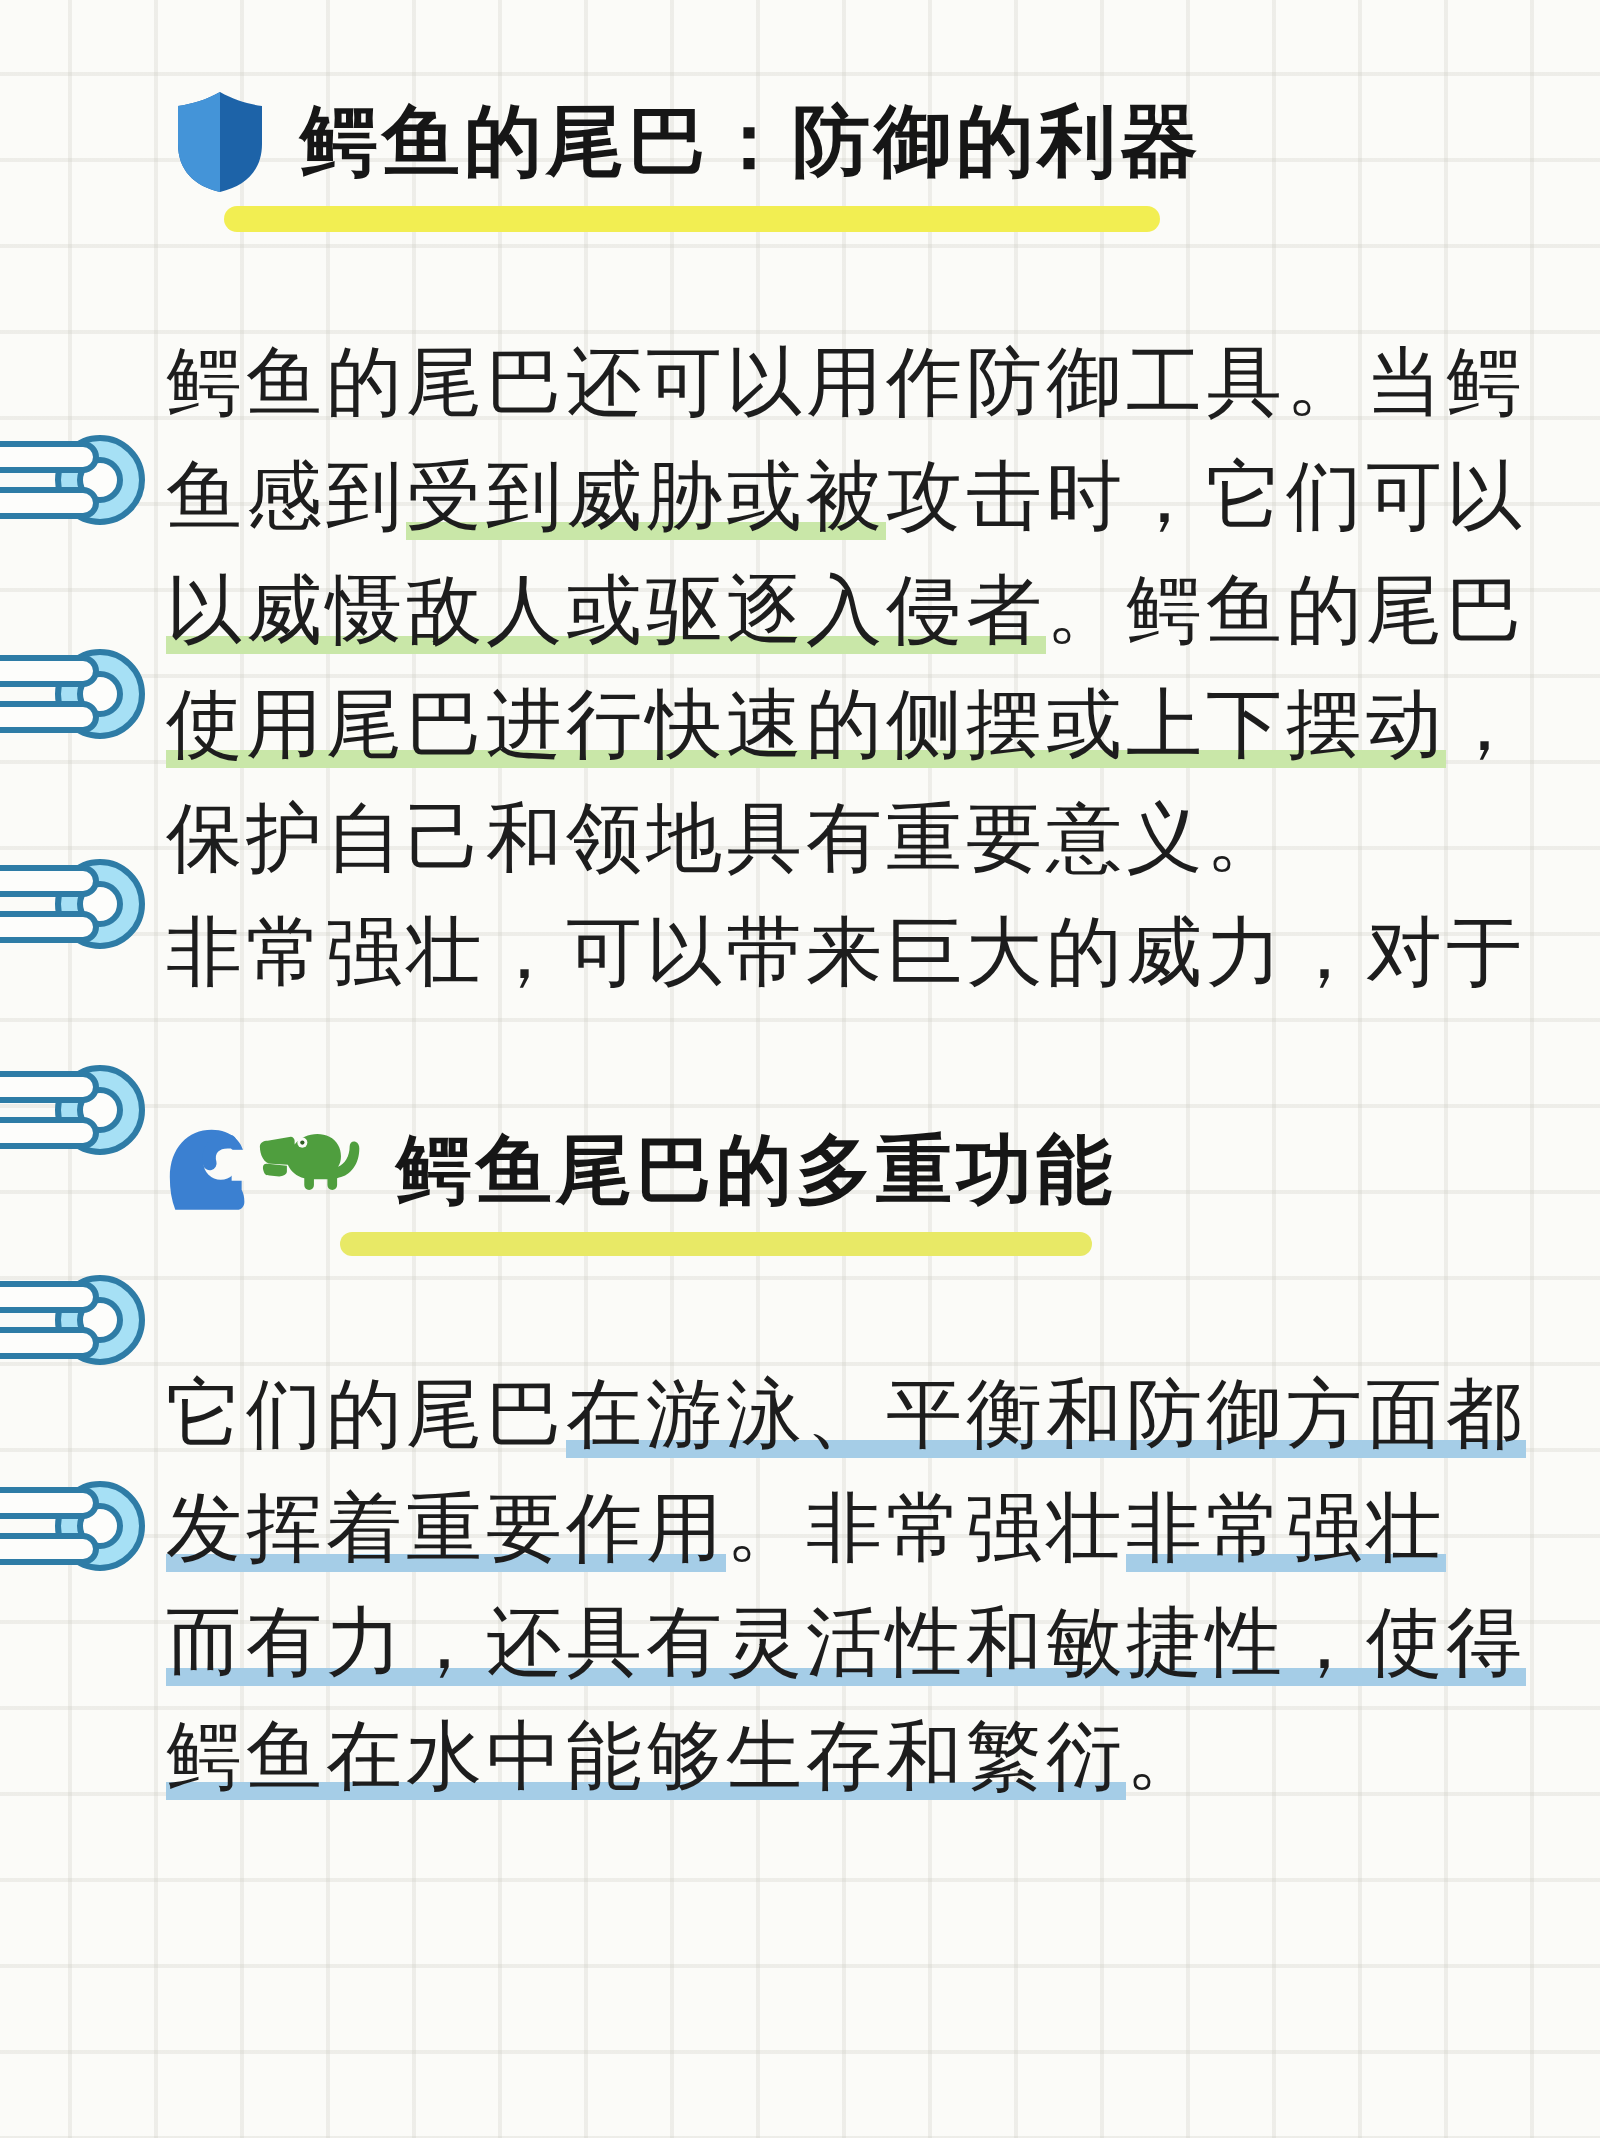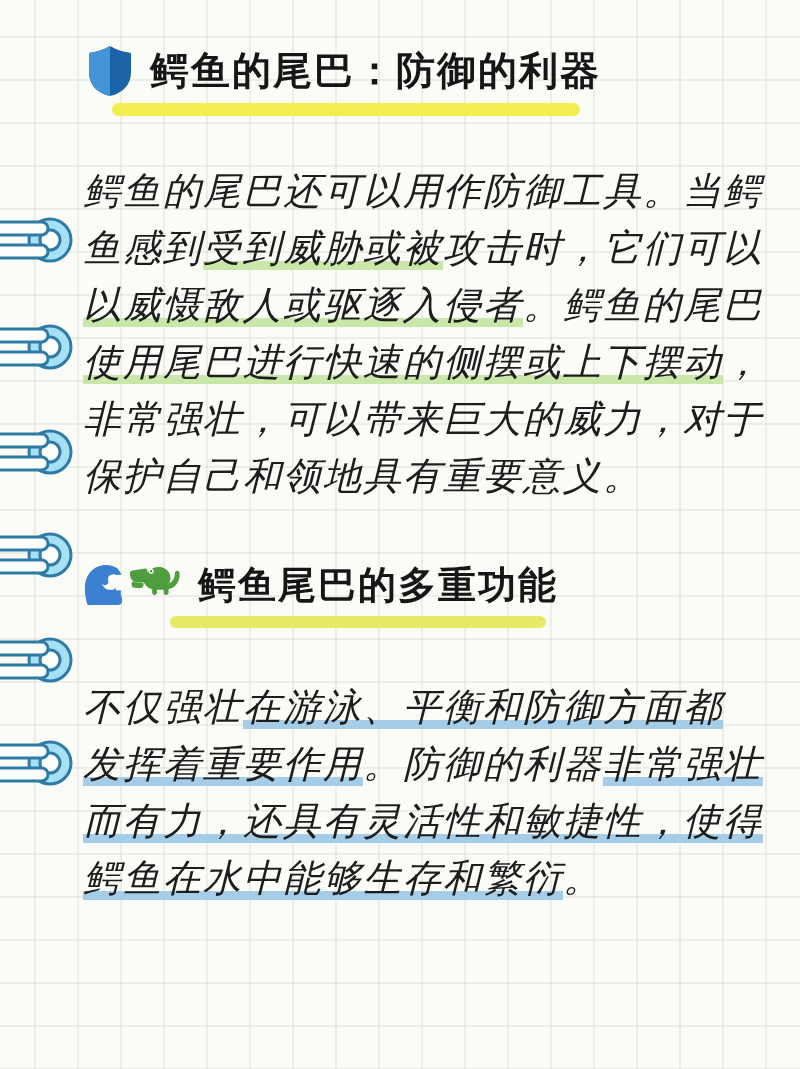--- a/index.html
+++ b/index.html
@@ -32,21 +32,20 @@
     position:absolute;left:83px;
     font-size:38px;line-height:57px;letter-spacing:2px;
     white-space:nowrap;color:#1d1d1d;
   }
   .para-1{top:163px;}
   .para-2{top:679px;}
   .line span{
     background-repeat:no-repeat;
     background-size:100% 9px;
     background-position:0 100%;
-    font-style:italic;
   }
   .hl-green{background-image:linear-gradient(var(--hl-green), var(--hl-green));text-align:center;}
   .hl-blue{background-image:linear-gradient(var(--hl-blue), var(--hl-blue));}
 </style>
 </head>
 <body>
 
 <div class="page">
 
   <div id="rings">
@@ -100,41 +99,41 @@
     </svg>
     <div class="section-title">鳄鱼的尾巴：防御的利器</div>
   </div>
   <div class="title-underline title-underline-1" style="background: rgb(242, 238, 82);"></div>
 
   <div class="para para-1">
       <div class="line"><span>鳄鱼的尾巴还可以用作防御工具。当鳄</span></div>
       <div class="line"><span>鱼感到</span><span class="hl-green">受到威胁或被</span><span>攻击时，它们可以</span></div>
       <div class="line"><span class="hl-green">以威慑敌人或驱逐入侵者</span><span>。鳄鱼的尾巴</span></div>
       <div class="line"><span class="hl-green">使用尾巴进行快速的侧摆或上下摆动</span><span>，</span></div>
+      <div class="line"><span>保护自己和领地具有重要意义。</span></div>
       <div class="line"><span>非常强壮，可以带来巨大的威力，对于</span></div>
-      <div class="line"><span>保护自己和领地具有重要意义。</span></div>
     </div>
 
   <div class="header-row header-row-2">
     <svg width="40" height="48" viewBox="0 0 44 48">
       <path d="M4,47 C2,42 1,36 1,29 C1,13 11,3 24,3 C35,3 42,10 42,19 C42,21.5 41.5,23.5 40.5,25 L40.5,36 C41.5,38 42,40 42,42.5 C42,45 40.5,47 38,47 Z" fill="#3b80d1"></path>
       <circle cx="29" cy="21" r="9.5" fill="#fbfbf8"></circle>
       <rect x="35" y="14" width="9" height="17" fill="#fbfbf8"></rect>
       <path d="M34,9.5 C26,9 21,14 23,21.5" stroke="#3b80d1" stroke-width="7.5" stroke-linecap="round" fill="none"></path>
     </svg>
     <svg width="56" height="40" viewBox="0 0 58 40">
       <path d="M2,13 C2,11 4,10 6,10 L18,8 C19,8 20,9 20,10 L20,12 C24,7 32,5 38,8 C42,10 44,14 44,18 C44,20 43.5,22 42.5,23.5 C46,22 48.5,18 48.5,13 C48.5,11 50,10 51.5,10.5 C53,11 53.5,12.5 53.5,14 C53.5,22 49,28 43,29 L42,29.5 L42,33 C42,34.5 41,35.5 39.5,35.5 C38,35.5 37,34.5 37,33 L37,30 L30,30 L30,33 C30,34.5 29,35.5 27.5,35.5 C26,35.5 25,34.5 25,33 L25,29.5 C21,28.5 18,26 16.5,22.5 L8,22 C4,22 2,17 2,13 Z" fill="#4f9e3e"></path>
       <path d="M4,26 C3,23 4,21.5 6,22 L16,23 L16,26 C16,27.5 14,28.5 12,28.5 L7,28 C5,28 4.5,27.5 4,26 Z" fill="#4f9e3e"></path>
       <circle cx="24" cy="11" r="2.6" fill="#fbfbf8"></circle>
       <circle cx="24" cy="11" r="1.1" fill="#2e5e23"></circle>
     </svg>
     <div class="section-title">鳄鱼尾巴的多重功能</div>
   </div>
   <div class="title-underline title-underline-2" style="background: rgb(232, 233, 102);"></div>
 
   <div class="para para-2">
-      <div class="line"><span>不仅强壮</span><span class="hl-blue">在游泳、平衡和防御方面都</span></div>
-      <div class="line"><span class="hl-blue">发挥着重要作用</span><span>。防御的利器</span><span class="hl-blue">非常强壮</span></div>
+      <div class="line"><span>它们的尾巴</span><span class="hl-blue">在游泳、平衡和防御方面都</span></div>
+      <div class="line"><span class="hl-blue">发挥着重要作用</span><span>。非常强壮</span><span class="hl-blue">非常强壮</span></div>
       <div class="line"><span class="hl-blue">而有力，还具有灵活性和敏捷性，使得</span></div>
       <div class="line"><span class="hl-blue">鳄鱼在水中能够生存和繁衍</span><span>。</span></div>
     </div>
 
 </div>
 
 </body></html>

